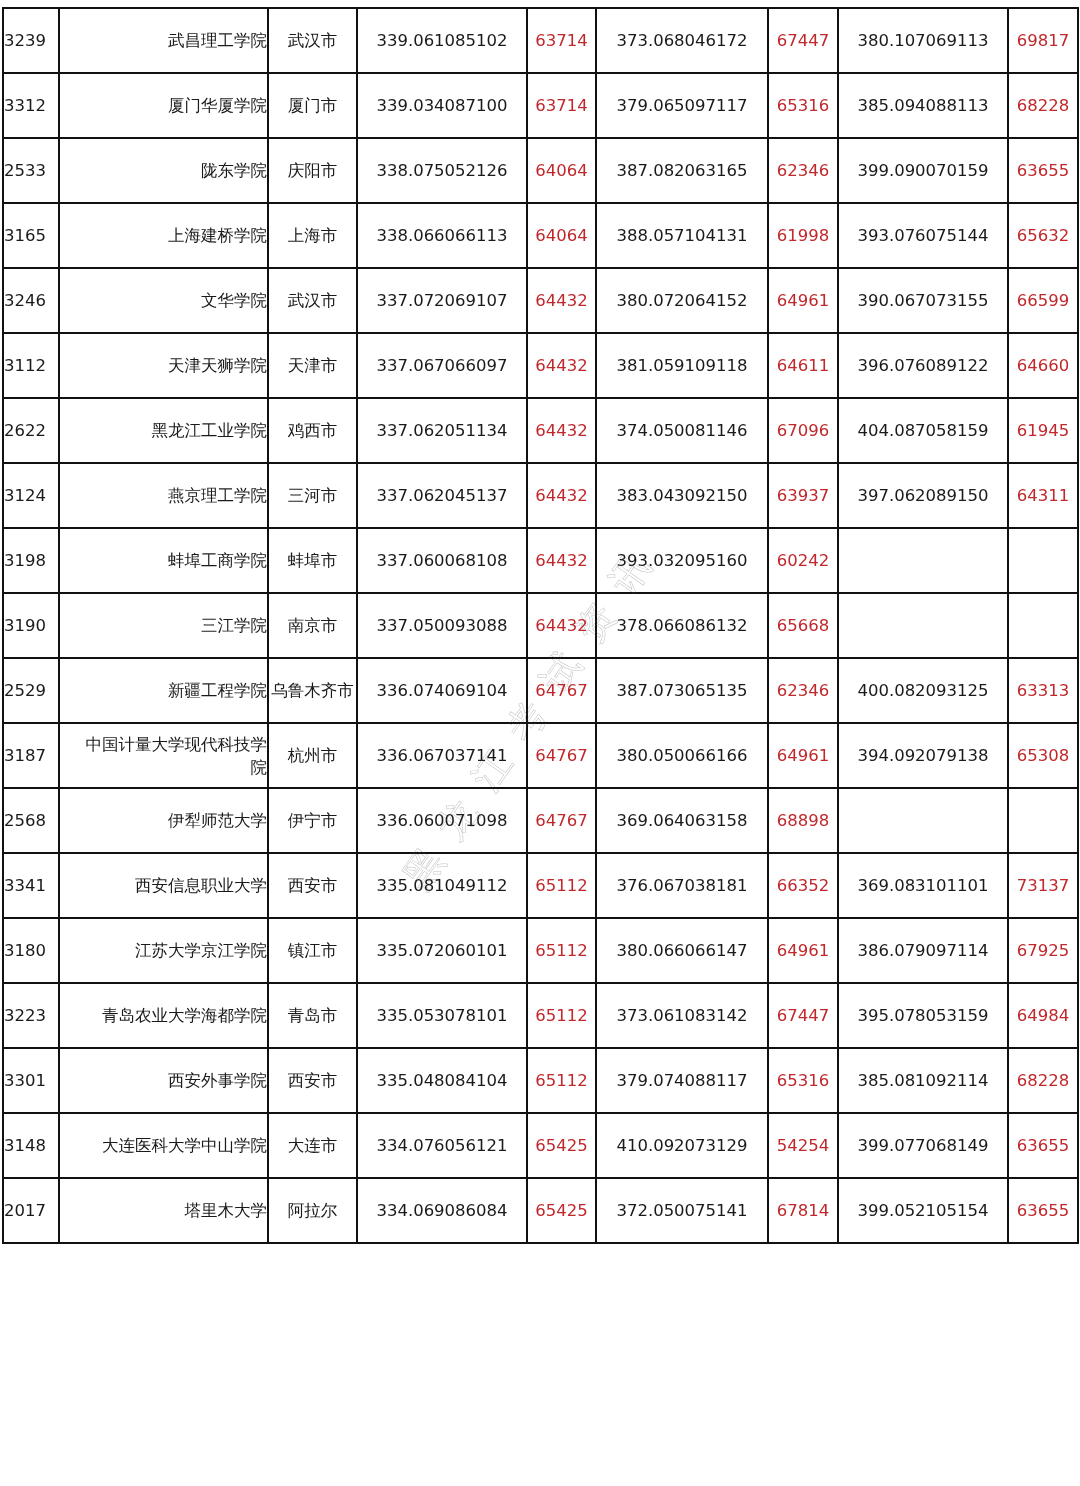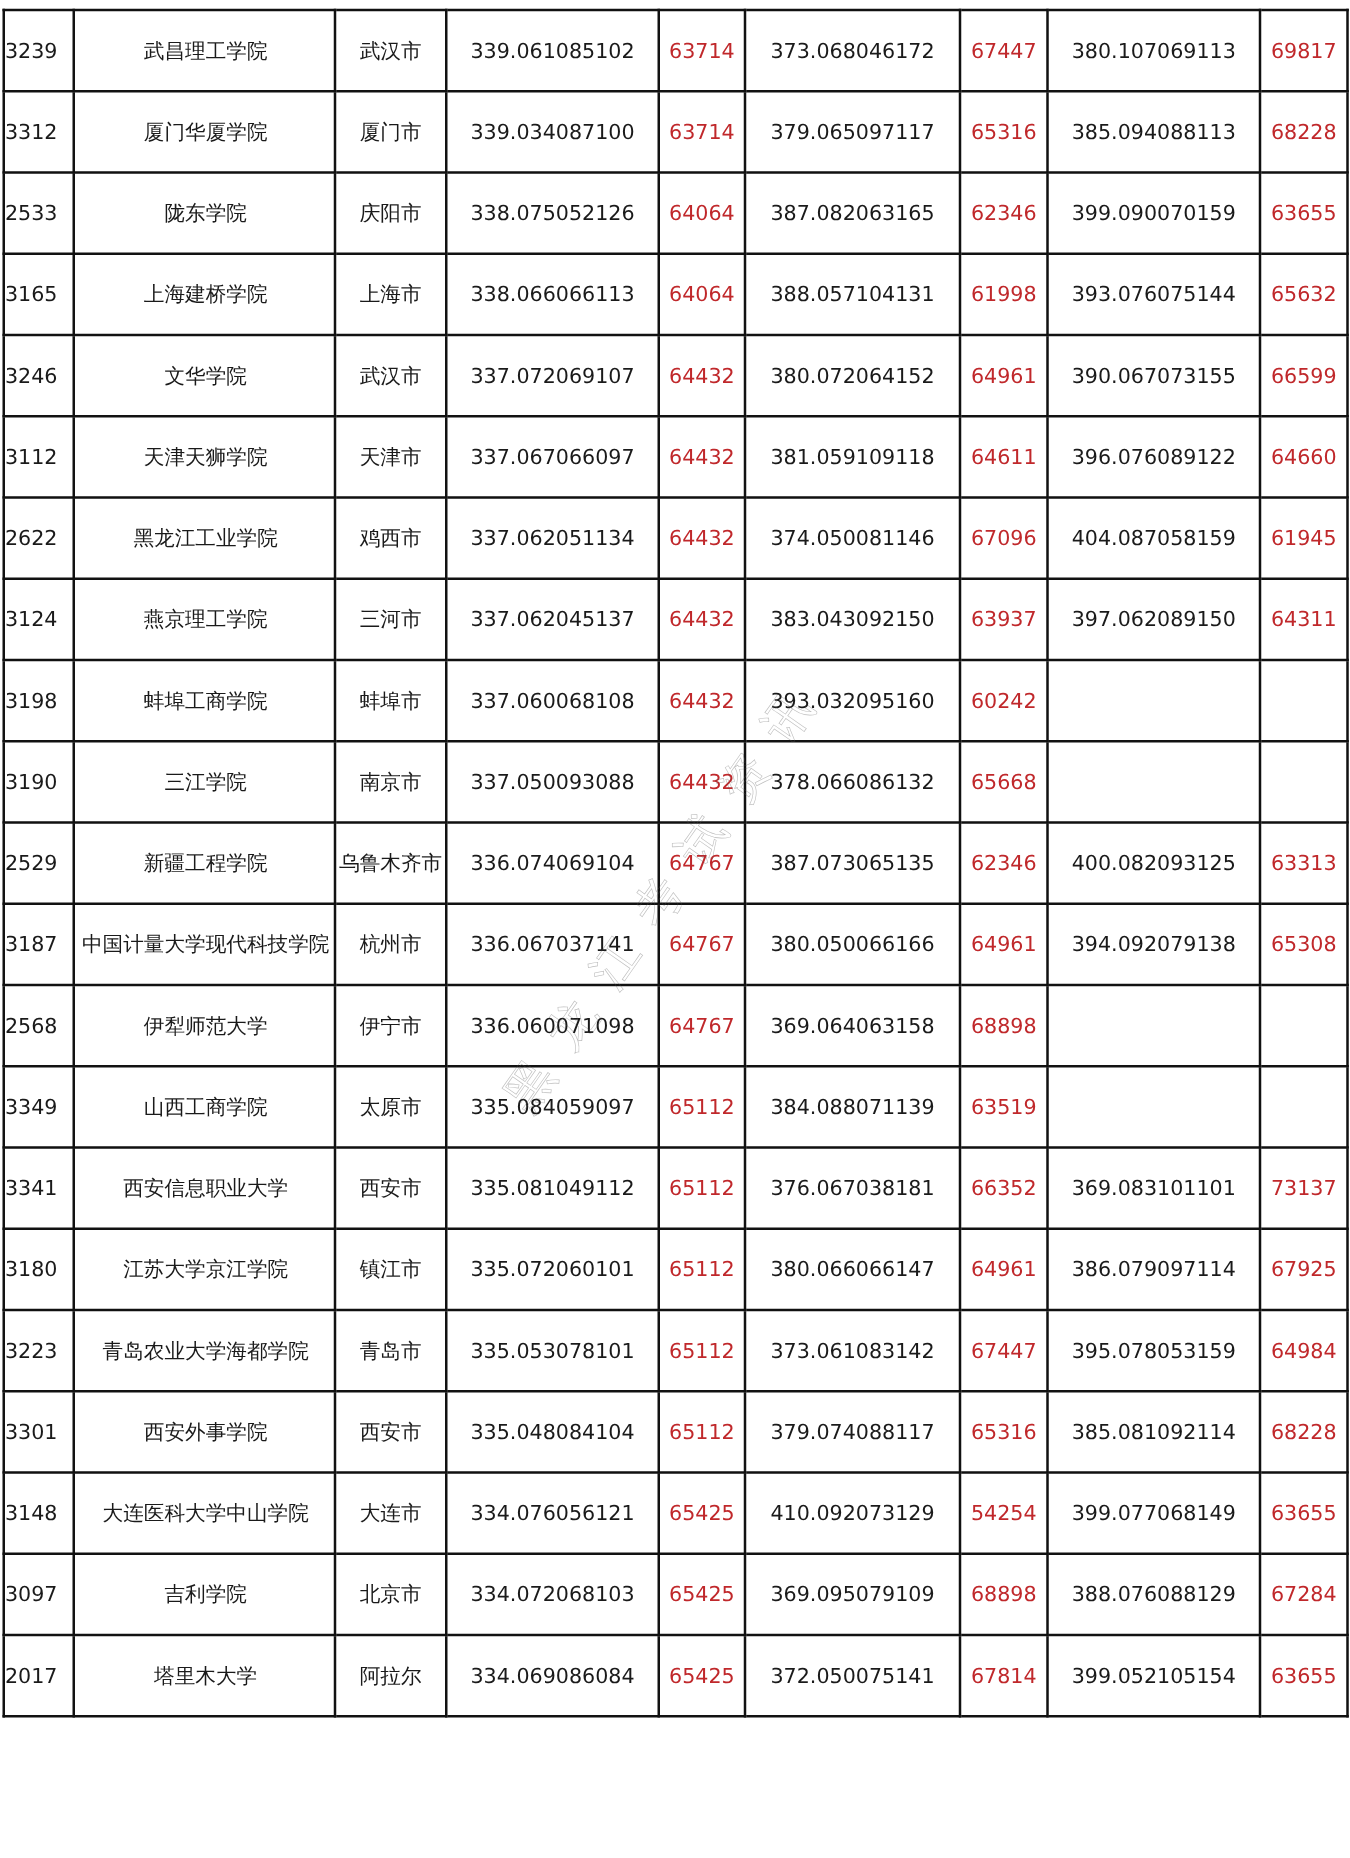--- a/index.html
+++ b/index.html
@@ -3,21 +3,21 @@
 <meta charset="utf-8">
 <style>
   html, body { margin: 0; padding: 0; background: #ffffff; }
   body { width: 1080px; height: 1486px; position: relative; overflow: hidden;
          font-family: "DejaVu Sans", "Liberation Sans", sans-serif; color: #1a1a1a; }
   table.scores { position: absolute; left: 2px; top: 7px; border-collapse: collapse;
                  table-layout: fixed; width: 1075px; }
   table.scores td { border: 2px solid #111; height: 63px; padding: 0; font-size: 16.5px;
                     text-align: center; vertical-align: middle; white-space: nowrap; }
   table.scores td.code { text-align: left; }
-  table.scores td.name { text-align: center; padding-left: 2px; white-space: normal;
+  table.scores td.name { text-align: right; padding-left: 13px; white-space: normal;
                           line-height: 23px; margin-left: 27px; }
   table.scores td.rank { color: #c0282b; }
   .watermark { position: absolute; left: 392px; top: 870px; transform-origin: left top;
                transform: rotate(-55deg); font-size: 38px; letter-spacing: 22px;
                color: rgba(90,90,90,0.55); font-family: "DejaVu Serif", serif;
                pointer-events: none; white-space: nowrap; -webkit-text-stroke: 0.5px rgba(90,90,90,0.4);
                color: transparent; }
 </style>
 </head>
 <body>
@@ -172,31 +172,20 @@
         <td class="name">伊犁师范大学</td>
         <td class="city">伊宁市</td>
         <td class="score">336.060071098</td>
         <td class="rank">64767</td>
         <td class="score">369.064063158</td>
         <td class="rank">68898</td>
         <td class="score"></td>
         <td class="rank"></td>
       </tr>
       <tr>
-        <td class="code">3349</td>
-        <td class="name">山西工商学院</td>
-        <td class="city">太原市</td>
-        <td class="score">335.084059097</td>
-        <td class="rank">65112</td>
-        <td class="score">384.088071139</td>
-        <td class="rank">63519</td>
-        <td class="score"></td>
-        <td class="rank"></td>
-      </tr>
-      <tr>
         <td class="code">3341</td>
         <td class="name">西安信息职业大学</td>
         <td class="city">西安市</td>
         <td class="score">335.081049112</td>
         <td class="rank">65112</td>
         <td class="score">376.067038181</td>
         <td class="rank">66352</td>
         <td class="score">369.083101101</td>
         <td class="rank">73137</td>
       </tr>
@@ -238,31 +227,20 @@
         <td class="name">大连医科大学中山学院</td>
         <td class="city">大连市</td>
         <td class="score">334.076056121</td>
         <td class="rank">65425</td>
         <td class="score">410.092073129</td>
         <td class="rank">54254</td>
         <td class="score">399.077068149</td>
         <td class="rank">63655</td>
       </tr>
       <tr>
-        <td class="code">3097</td>
-        <td class="name">吉利学院</td>
-        <td class="city">北京市</td>
-        <td class="score">334.072068103</td>
-        <td class="rank">65425</td>
-        <td class="score">369.095079109</td>
-        <td class="rank">68898</td>
-        <td class="score">388.076088129</td>
-        <td class="rank">67284</td>
-      </tr>
-      <tr>
         <td class="code">2017</td>
         <td class="name">塔里木大学</td>
         <td class="city">阿拉尔</td>
         <td class="score">334.069086084</td>
         <td class="rank">65425</td>
         <td class="score">372.050075141</td>
         <td class="rank">67814</td>
         <td class="score">399.052105154</td>
         <td class="rank">63655</td>
       </tr>

